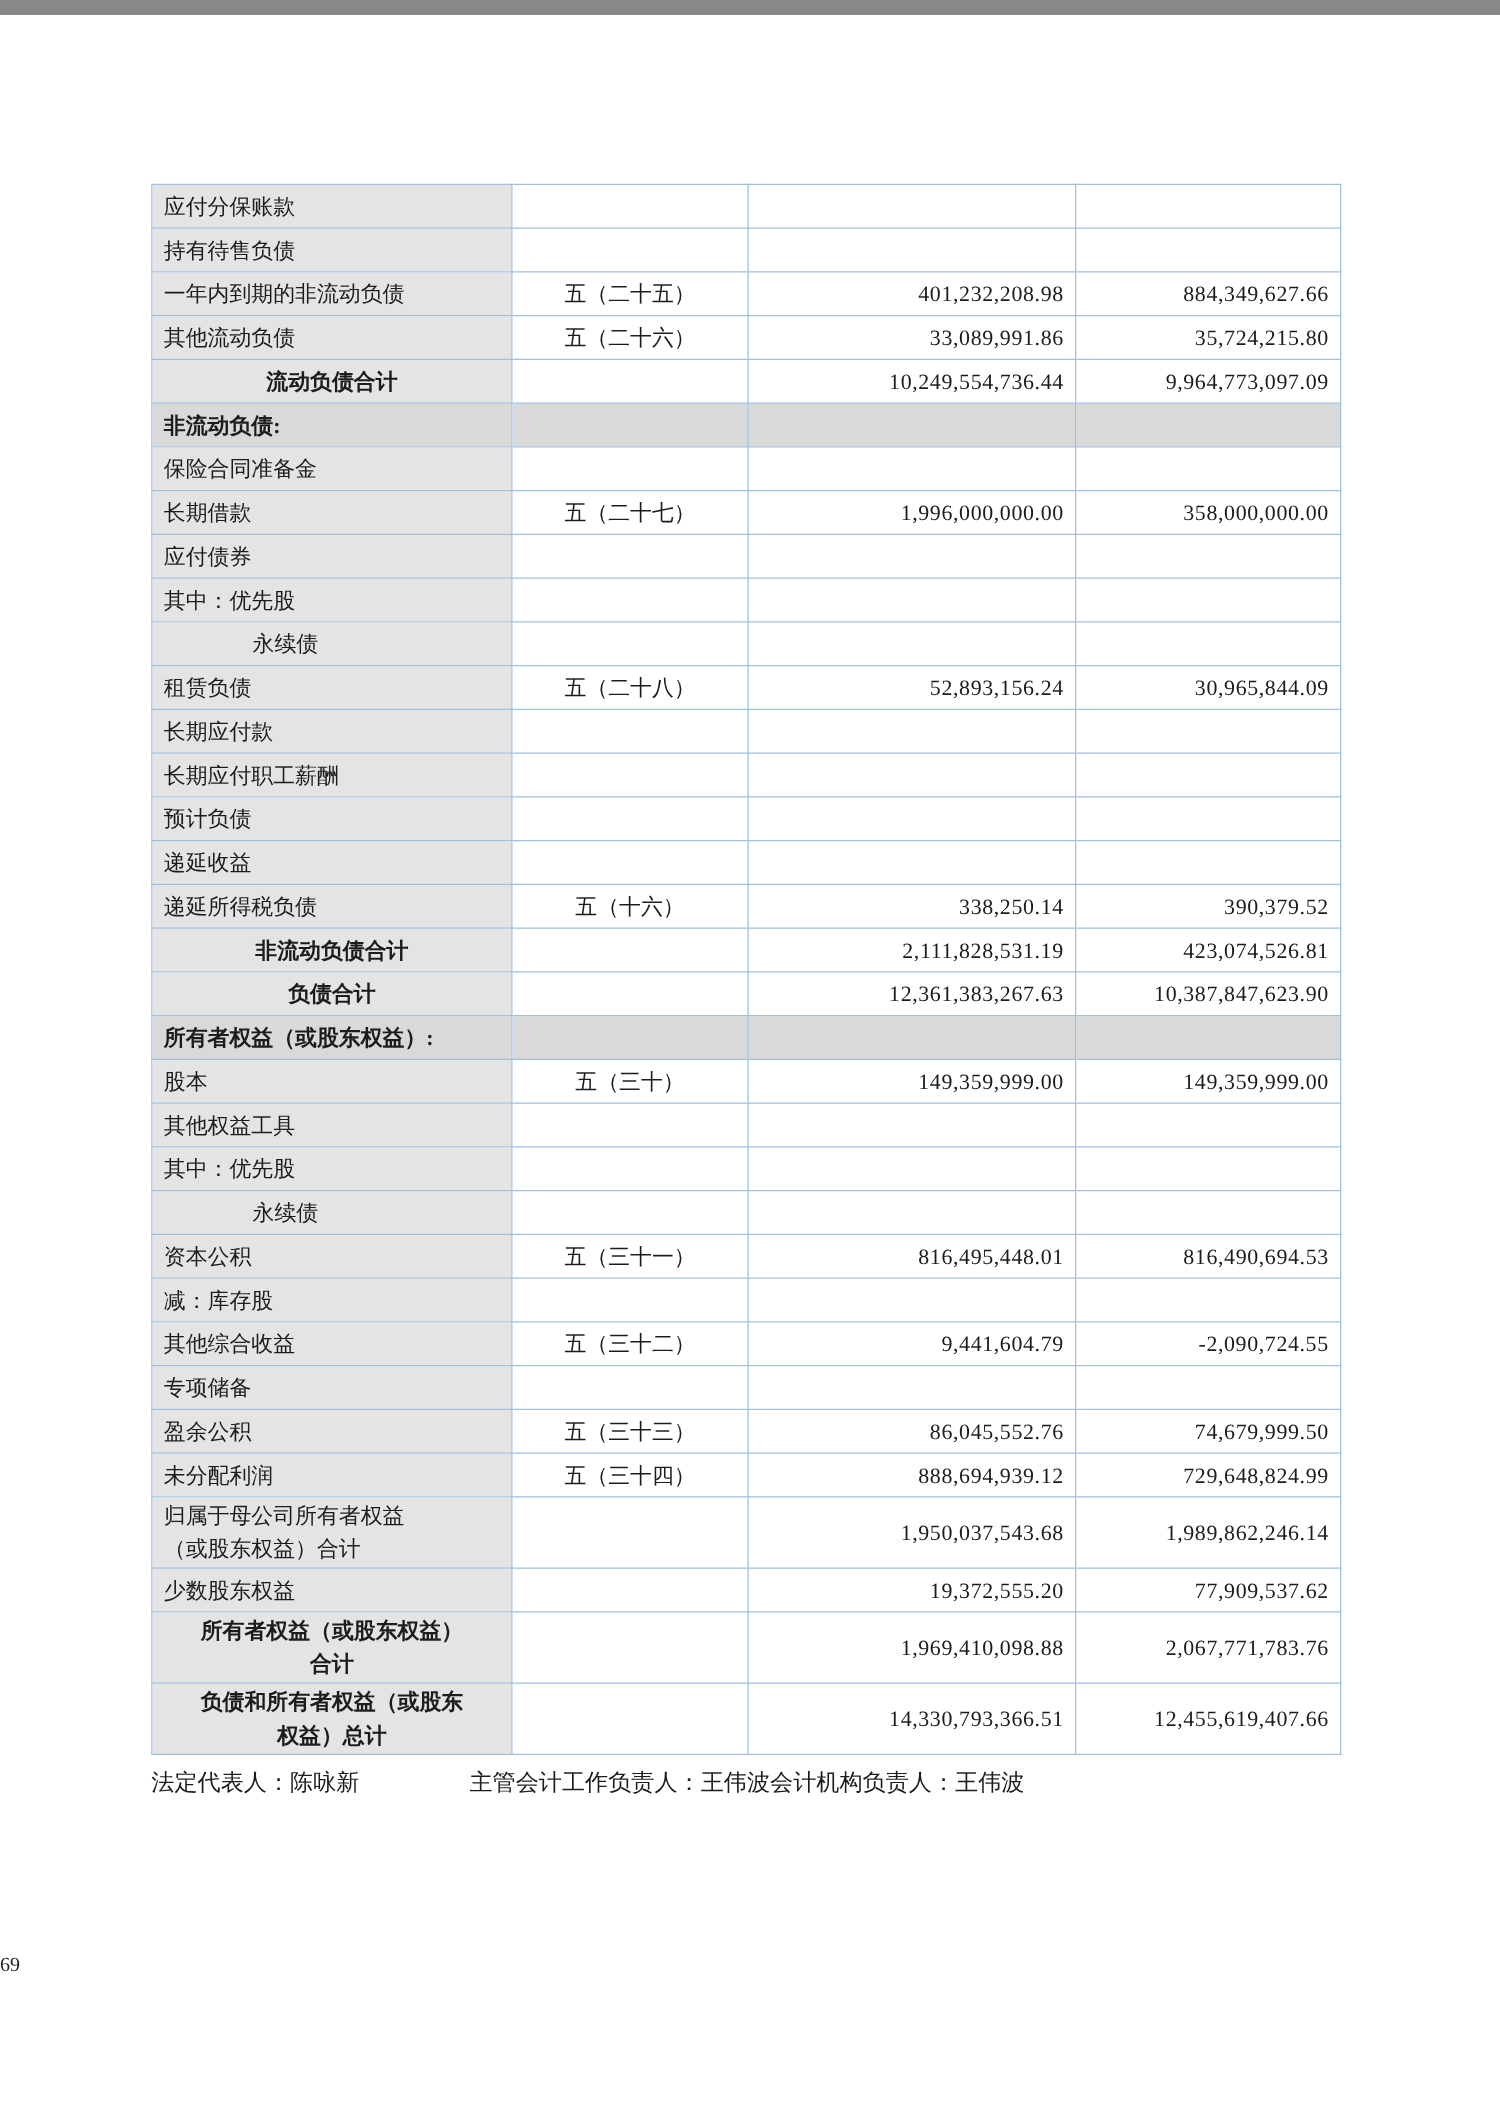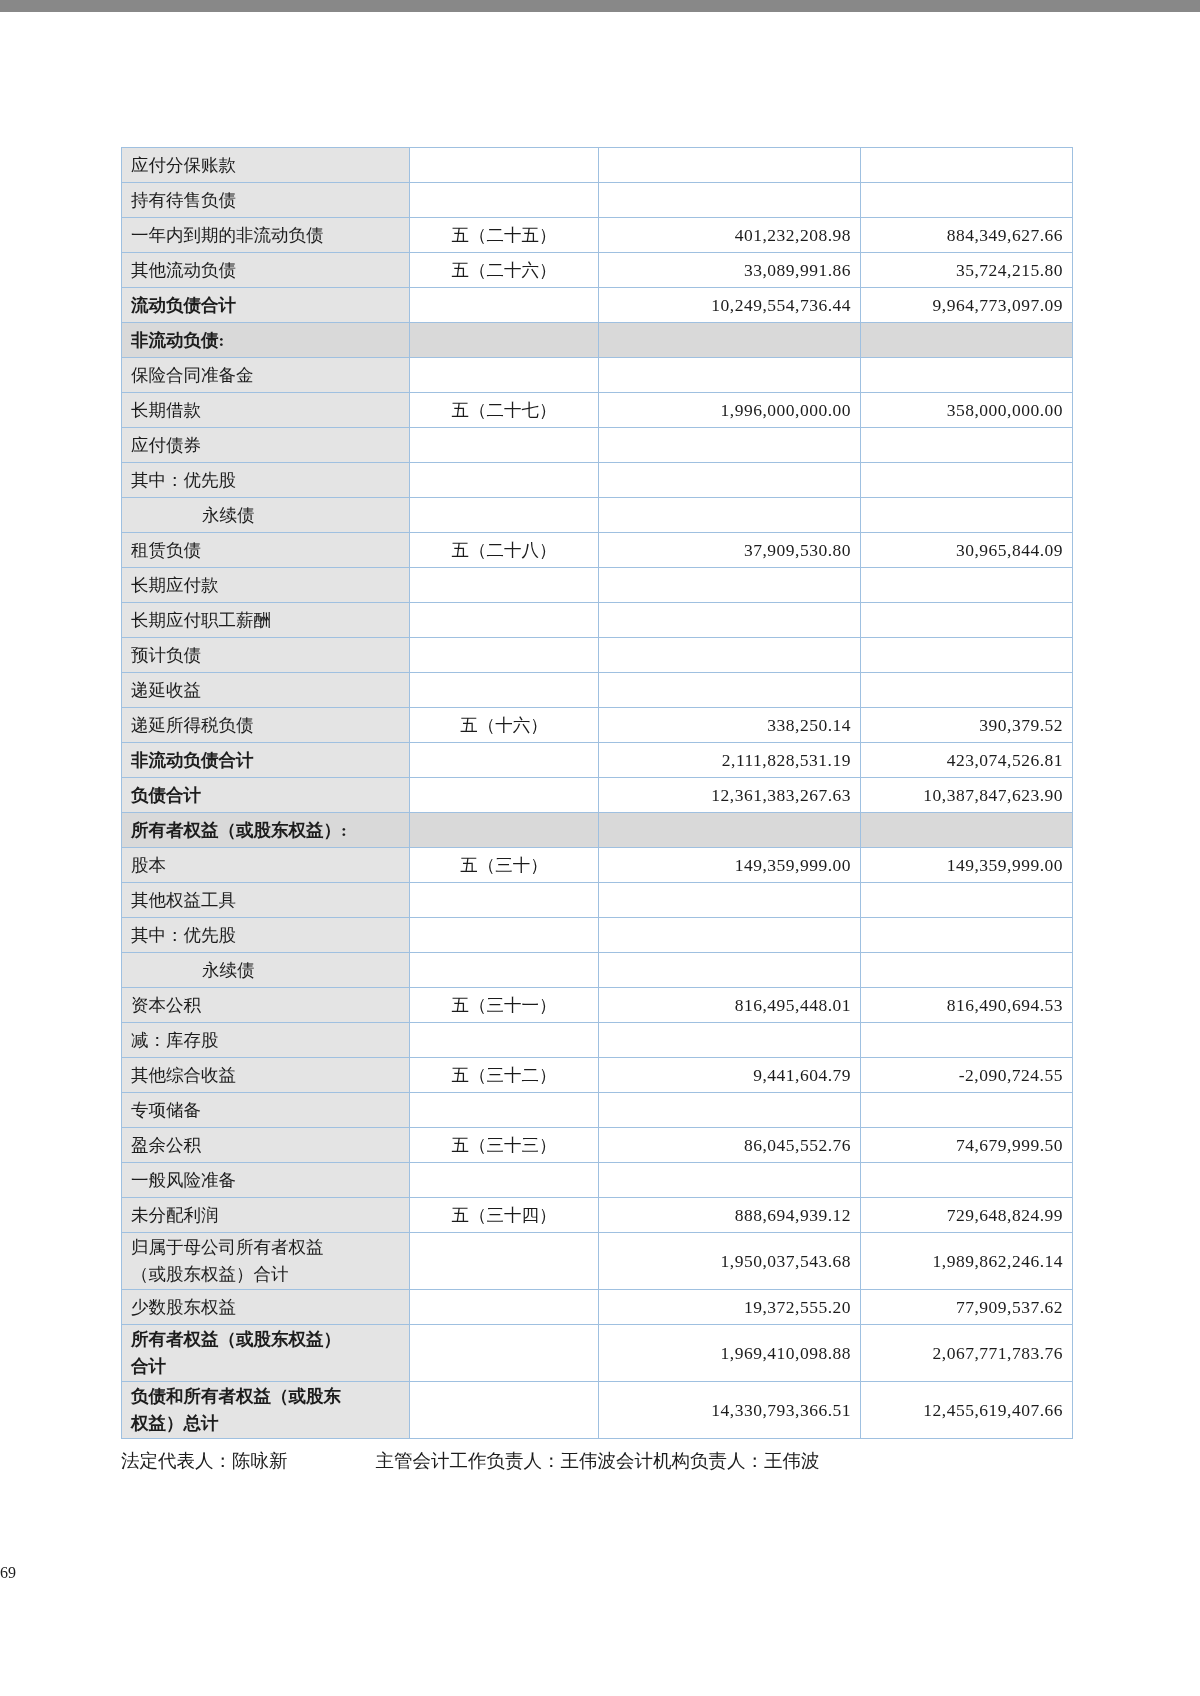--- a/index.html
+++ b/index.html
@@ -42,21 +42,21 @@
     padding:1px 9px;
     vertical-align:middle;
     overflow:hidden;
     white-space:nowrap;
   }
   td.c-label{
     background:var(--label_shade);
     text-align:left;
     white-space:normal;
   }
-  td.c-label.center{ text-align:left; }
+  td.c-label.center{ text-align:center; }
   td.c-label.indent{ padding-left:80px; }
   .bold{ font-weight:bold; }
   td.note{ text-align:center; }
   td.num{
     text-align:right;
     padding-right:11px;
     letter-spacing:0.5px;
   }
   tr.row-section td{
     background:var(--section_shade);
@@ -152,21 +152,21 @@
           </tr>
           <tr>
             <td class="c-label indent">永续债</td>
             <td class="note"></td>
             <td class="num"></td>
             <td class="num"></td>
           </tr>
           <tr>
             <td class="c-label">租赁负债</td>
             <td class="note">五（二十八）</td>
-            <td class="num">37,909,530.80</td>
+            <td class="num">52,893,156.24</td>
             <td class="num">30,965,844.09</td>
           </tr>
           <tr>
             <td class="c-label">长期应付款</td>
             <td class="note"></td>
             <td class="num"></td>
             <td class="num"></td>
           </tr>
           <tr>
             <td class="c-label">长期应付职工薪酬</td>
@@ -256,26 +256,20 @@
             <td class="c-label">专项储备</td>
             <td class="note"></td>
             <td class="num"></td>
             <td class="num"></td>
           </tr>
           <tr>
             <td class="c-label">盈余公积</td>
             <td class="note">五（三十三）</td>
             <td class="num">86,045,552.76</td>
             <td class="num">74,679,999.50</td>
-          </tr>
-          <tr>
-            <td class="c-label">一般风险准备</td>
-            <td class="note"></td>
-            <td class="num"></td>
-            <td class="num"></td>
           </tr>
           <tr>
             <td class="c-label">未分配利润</td>
             <td class="note">五（三十四）</td>
             <td class="num">888,694,939.12</td>
             <td class="num">729,648,824.99</td>
           </tr>
           <tr>
             <td class="c-label">归属于母公司所有者权益<br>（或股东权益）合计</td>
             <td class="note"></td>

